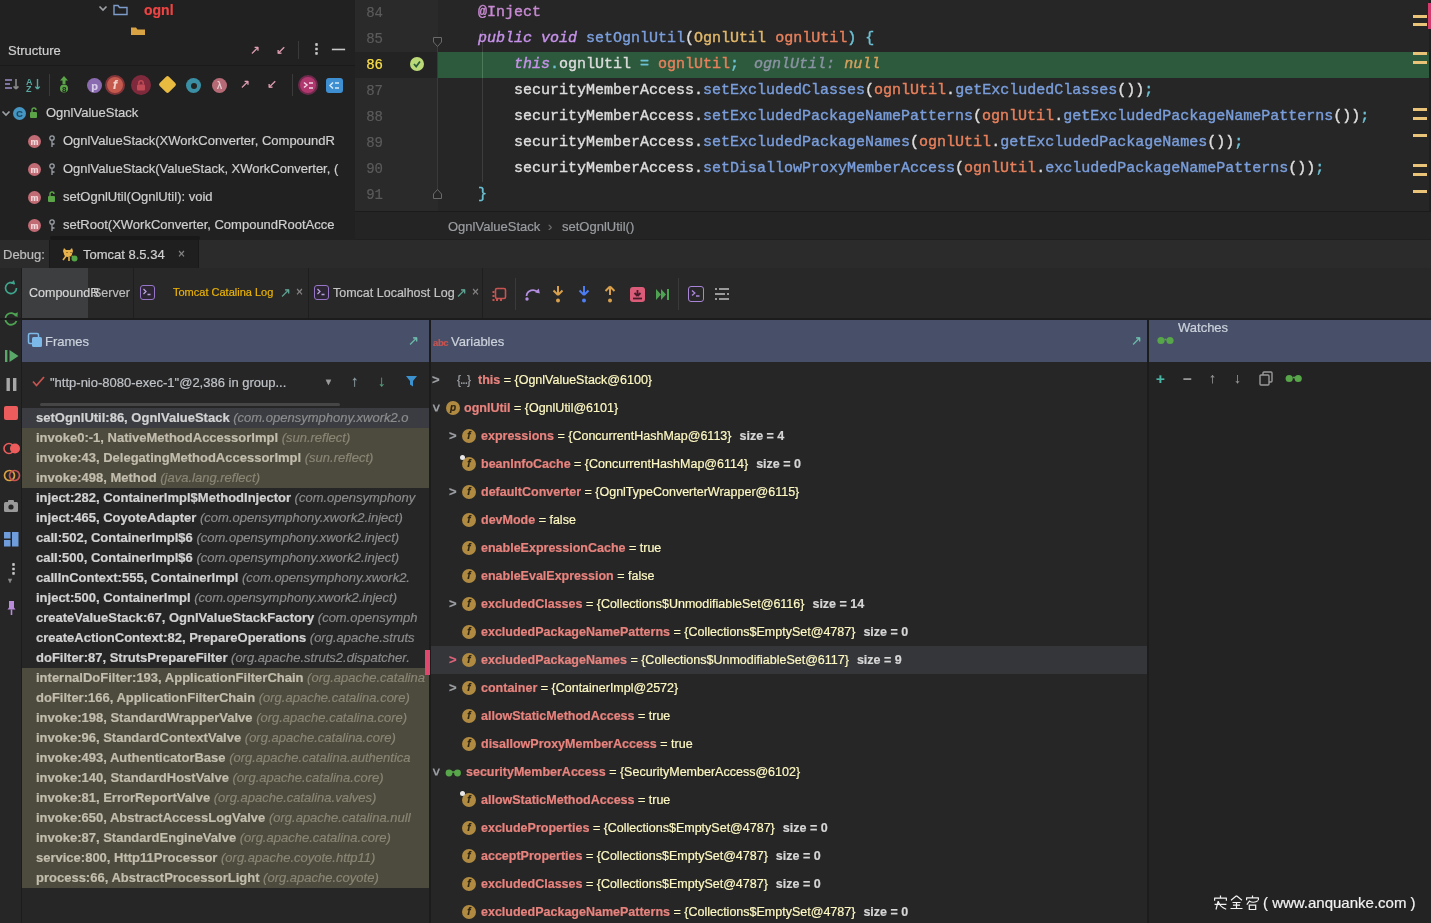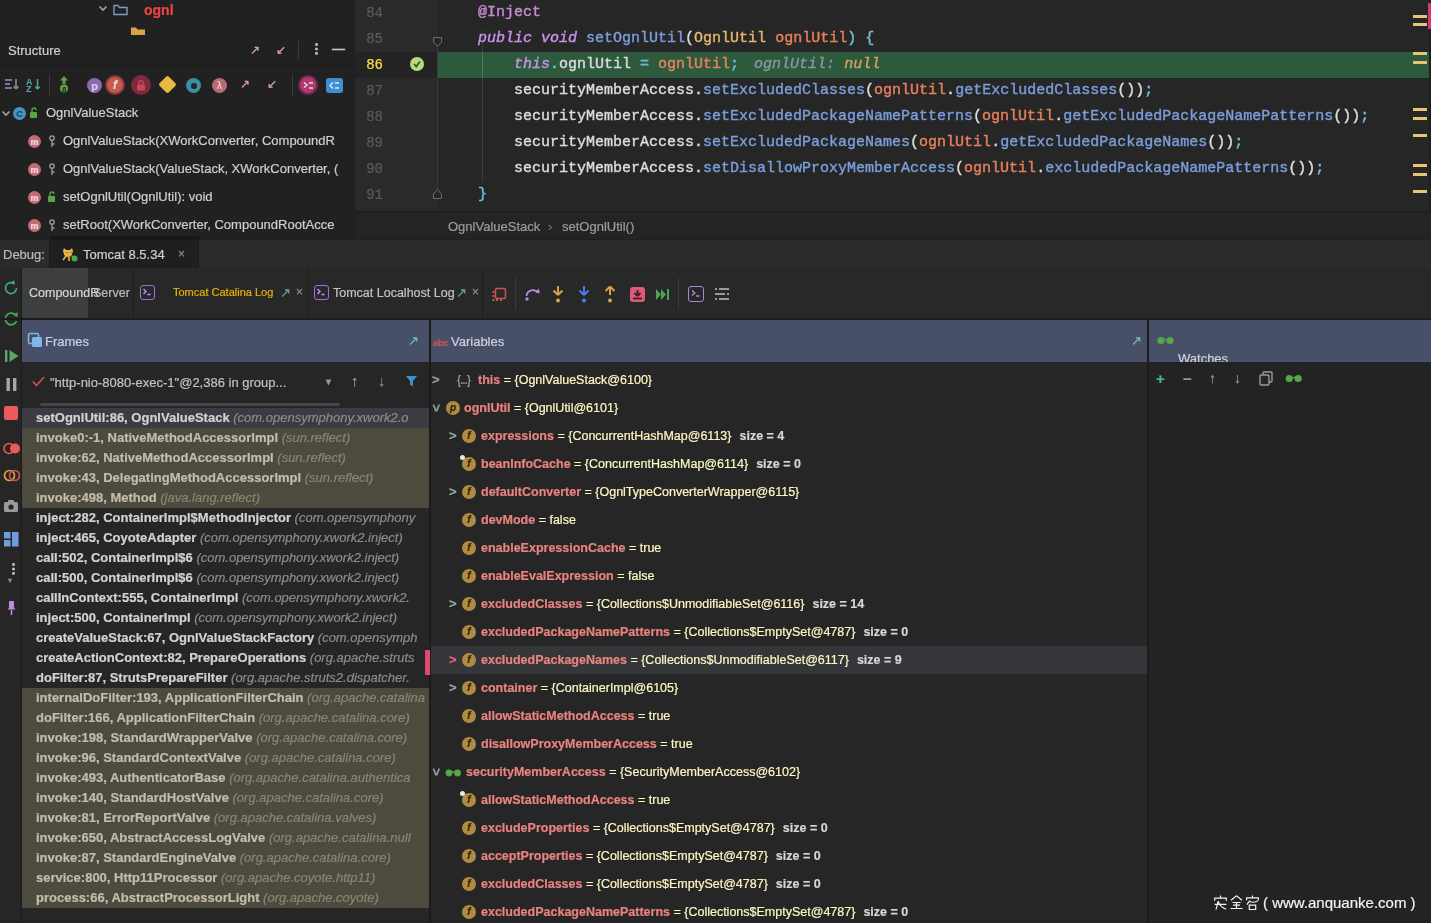--- a/index.html
+++ b/index.html
@@ -373,41 +373,40 @@
   <span class="a b it" style="left:2px;top:17px;color:#c75450;font-size:9.5px;letter-spacing:-0.4px">abc</span>
   <span class="a" style="left:20px;top:14px">Variables</span>
   <span class="a" style="left:700px;top:13px;color:#6fbfae;font-size:13px">↗</span>
 </div>
 <div class="a hdr" id="watchesHdr" style="left:1149px;top:320px;width:282px;height:42px">
   <svg class="a" style="left:8px;top:16px" width="17" height="9" viewBox="0 0 17 9">
       <circle cx="4" cy="4.5" r="3.6" fill="#57a64a"></circle>
       <circle cx="13" cy="4.5" r="3.6" fill="#57a64a"></circle>
       <path d="M7.5 3.5h2" stroke="#57a64a" stroke-width="1.6"></path>
     </svg>
-  <span class="a" style="left:29px;top:31px">Watches</span>
+  <span class="a" style="left:29px;top:0">Watches</span>
 </div>
 
 <div class="a" id="framesPanel" style="left:22px;top:362px;width:407px;height:561px;background:#262626;overflow:hidden">
   <div class="a" style="left:0;top:0;width:407px;height:40px">
     <svg class="a" style="left:10px;top:14px" width="13" height="11" viewBox="0 0 13 11">
         <path d="M1 5.5l3.5 4L12 1" stroke="#c75450" stroke-width="1.8" fill="none"></path>
       </svg>
     <span class="a" style="left:28px;top:13px;color:#bfc3c7">"http-nio-8080-exec-1"@2,386 in group...</span>
     <span class="a" style="left:302px;top:15px;color:#9a9a9a;font-size:9px">▼</span>
     <span class="a b" style="left:329px;top:10px;color:#8fa0a8;font-size:15px">↑</span>
     <span class="a b" style="left:356px;top:10px;color:#55a07e;font-size:15px">↓</span>
     <svg class="a" style="left:383px;top:13px" width="13" height="13" viewBox="0 0 13 13">
         <path d="M1 1h11L8 6v5.5L5 9.5V6z" fill="#3c92ce"></path>
       </svg>
   </div>
   <div class="a" style="left:18px;top:41px;width:300px;height:3px;background:#464646;border-radius:2px"></div>
   <div id="frlist" class="a" style="left:0;top:46px;width:407px">
     <div class="fr sel"><b>setOgnlUtil:86, OgnlValueStack </b><i>(com.opensymphony.xwork2.o</i></div>
     <div class="fr ol"><b>invoke0:-1, NativeMethodAccessorImpl </b><i>(sun.reflect)</i></div>
-    <div class="fr ol"><b>invoke:62, NativeMethodAccessorImpl </b><i>(sun.reflect)</i></div>
     <div class="fr ol"><b>invoke:43, DelegatingMethodAccessorImpl </b><i>(sun.reflect)</i></div>
     <div class="fr ol"><b>invoke:498, Method </b><i>(java.lang.reflect)</i></div>
     <div class="fr"><b>inject:282, ContainerImpl$MethodInjector </b><i>(com.opensymphony</i></div>
     <div class="fr"><b>inject:465, CoyoteAdapter </b><i>(com.opensymphony.xwork2.inject)</i></div>
     <div class="fr"><b>call:502, ContainerImpl$6 </b><i>(com.opensymphony.xwork2.inject)</i></div>
     <div class="fr"><b>call:500, ContainerImpl$6 </b><i>(com.opensymphony.xwork2.inject)</i></div>
     <div class="fr"><b>callInContext:555, ContainerImpl </b><i>(com.opensymphony.xwork2.</i></div>
     <div class="fr"><b>inject:500, ContainerImpl </b><i>(com.opensymphony.xwork2.inject)</i></div>
     <div class="fr"><b>createValueStack:67, OgnlValueStackFactory </b><i>(com.opensymph</i></div>
     <div class="fr"><b>createActionContext:82, PrepareOperations </b><i>(org.apache.struts</i></div>
@@ -431,21 +430,21 @@
   <div class="vr" style="top:32px"><span class="ch dn" style="left:1px">&gt;</span><span class="ic" style="left:15px;background:#b08a41">p</span><b class="nm" style="margin-left:33px">ognlUtil</b> <span class="vl">= {OgnlUtil@6101}</span></div>
   <div class="vr" style="top:60px"><span class="ch" style="left:18px">&gt;</span><span class="ic" style="left:31px">f</span><b class="nm">expressions</b> <span class="vl">= {ConcurrentHashMap@6113}</span><b class="sz">size = 4</b></div>
   <div class="vr" style="top:88px"><span class="ic st" style="left:31px">f</span><b class="nm">beanInfoCache</b> <span class="vl">= {ConcurrentHashMap@6114}</span><b class="sz">size = 0</b></div>
   <div class="vr" style="top:116px"><span class="ch" style="left:18px">&gt;</span><span class="ic" style="left:31px">f</span><b class="nm">defaultConverter</b> <span class="vl">= {OgnlTypeConverterWrapper@6115}</span></div>
   <div class="vr" style="top:144px"><span class="ic" style="left:31px">f</span><b class="nm">devMode</b> <span class="vl">= false</span></div>
   <div class="vr" style="top:172px"><span class="ic" style="left:31px">f</span><b class="nm">enableExpressionCache</b> <span class="vl">= true</span></div>
   <div class="vr" style="top:200px"><span class="ic" style="left:31px">f</span><b class="nm">enableEvalExpression</b> <span class="vl">= false</span></div>
   <div class="vr" style="top:228px"><span class="ch" style="left:18px">&gt;</span><span class="ic" style="left:31px">f</span><b class="nm">excludedClasses</b> <span class="vl">= {Collections$UnmodifiableSet@6116}</span><b class="sz">size = 14</b></div>
   <div class="vr" style="top:256px"><span class="ic" style="left:31px">f</span><b class="nm">excludedPackageNamePatterns</b> <span class="vl">= {Collections$EmptySet@4787}</span><b class="sz">size = 0</b></div>
   <div class="vr" style="top:284px;background:#34363a"><span class="ch" style="left:18px;color:#e0647a">&gt;</span><span class="ic" style="left:31px">f</span><b class="nm">excludedPackageNames</b> <span class="vl">= {Collections$UnmodifiableSet@6117}</span><b class="sz">size = 9</b></div>
-  <div class="vr" style="top:312px"><span class="ch" style="left:18px">&gt;</span><span class="ic" style="left:31px">f</span><b class="nm">container</b> <span class="vl">= {ContainerImpl@6105}</span></div>
+  <div class="vr" style="top:312px"><span class="ch" style="left:18px">&gt;</span><span class="ic" style="left:31px">f</span><b class="nm">container</b> <span class="vl">= {ContainerImpl@2572}</span></div>
   <div class="vr" style="top:340px"><span class="ic" style="left:31px">f</span><b class="nm">allowStaticMethodAccess</b> <span class="vl">= true</span></div>
   <div class="vr" style="top:368px"><span class="ic" style="left:31px">f</span><b class="nm">disallowProxyMemberAccess</b> <span class="vl">= true</span></div>
   <div class="vr" style="top:396px"><span class="ch dn" style="left:1px">&gt;</span><svg class="a" style="left:14px;top:11px" width="17" height="8" viewBox="0 0 17 8">
         <circle cx="4" cy="4" r="3.4" fill="#57a64a"></circle>
         <circle cx="12.5" cy="4" r="3.4" fill="#57a64a"></circle>
         <path d="M7 3h3" stroke="#57a64a" stroke-width="1.5"></path>
       </svg><b class="nm" style="margin-left:35px">securityMemberAccess</b> <span class="vl">= {SecurityMemberAccess@6102}</span></div>
   <div class="vr" style="top:424px"><span class="ic st" style="left:31px">f</span><b class="nm">allowStaticMethodAccess</b> <span class="vl">= true</span></div>
   <div class="vr" style="top:452px"><span class="ic" style="left:31px">f</span><b class="nm">excludeProperties</b> <span class="vl">= {Collections$EmptySet@4787}</span><b class="sz">size = 0</b></div>
   <div class="vr" style="top:480px"><span class="ic" style="left:31px">f</span><b class="nm">acceptProperties</b> <span class="vl">= {Collections$EmptySet@4787}</span><b class="sz">size = 0</b></div>

